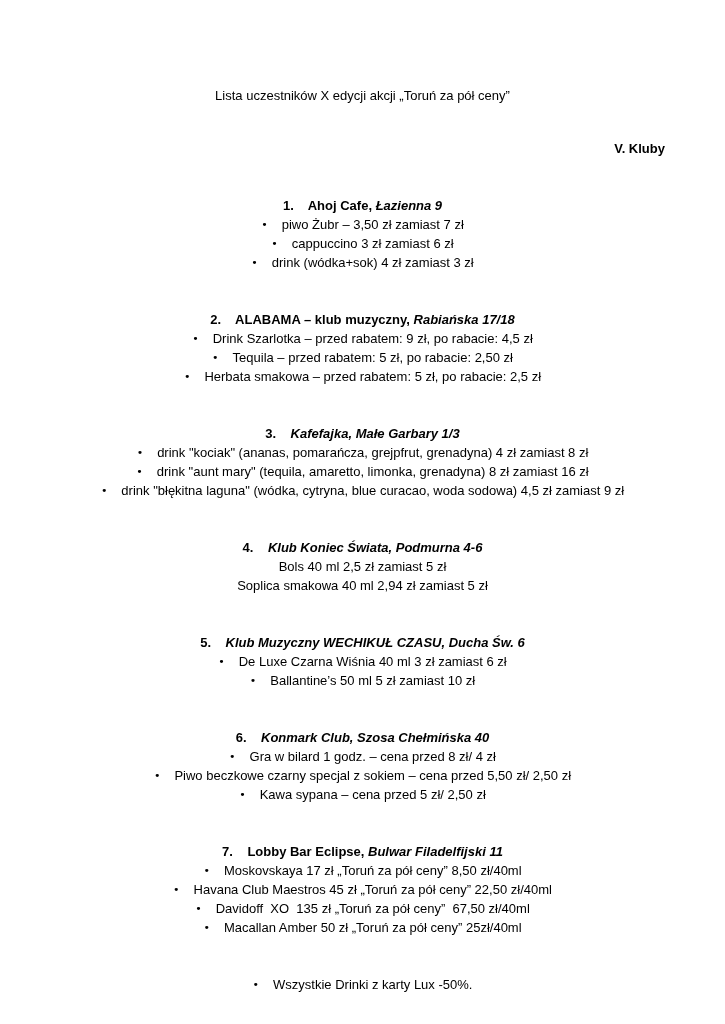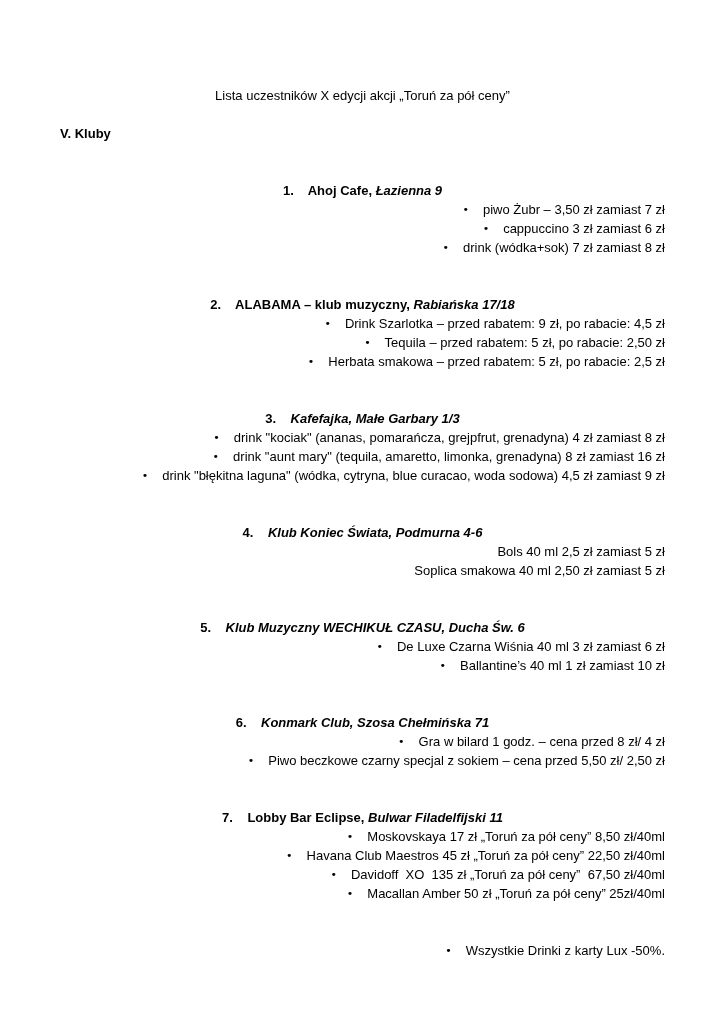--- a/index.html
+++ b/index.html
@@ -29,23 +29,23 @@
   
   .doc-title-block {
     text-align: center;
   }
   .doc-title-line {
     display: block;
     text-align: center;
     white-space: pre;
   }
   .section-heading {
-    text-align: left;
+    text-align: right;
     font-weight: bold;
-    margin-top: 19px;
+    margin-top: 34px;
   }
 
   
   .venue {
     margin-top: 38px;
   }
   .venue-title {
     text-align: center;
     font-weight: bold;
     white-space: pre;
@@ -63,21 +63,21 @@
     font-style: italic;
   }
 
   
   .items {
     margin: 0;
     padding: 0;
     list-style: none;
   }
   .item {
-    text-align: right;
+    text-align: center;
     white-space: pre;
   }
   .bullet {
     font-family: "DejaVu Sans", sans-serif;
     font-size: 11px;
     line-height: 19px;
     vertical-align: 1px;
   }
   .item-text {
     white-space: pre;
@@ -94,21 +94,21 @@
     </div>
 
     <div class="section-heading">V. Kluby</div>
 
     <div id="venues-root">
         <div class="venue">
           <div class="venue-title"><span class="num">1.    </span><span class="name-bold">Ahoj Cafe,</span><span class="name-bolditalic"> Łazienna 9</span></div>
           <ul class="items">
             <li class="item"><span class="bullet">•    </span><span class="item-text">piwo Żubr – 3,50 zł zamiast 7 zł</span></li>
             <li class="item"><span class="bullet">•    </span><span class="item-text">cappuccino 3 zł zamiast 6 zł</span></li>
-            <li class="item"><span class="bullet">•    </span><span class="item-text">drink (wódka+sok) 7 zł zamiast 8 zł</span></li>
+            <li class="item"><span class="bullet">•    </span><span class="item-text">drink (wódka+sok) 4 zł zamiast 3 zł</span></li>
           </ul>
         </div>
         <div class="venue">
           <div class="venue-title"><span class="num">2.    </span><span class="name-bold">ALABAMA – klub muzyczny,</span><span class="name-bolditalic"> Rabiańska 17/18</span></div>
           <ul class="items">
             <li class="item"><span class="bullet">•    </span><span class="item-text">Drink Szarlotka – przed rabatem: 9 zł, po rabacie: 4,5 zł</span></li>
             <li class="item"><span class="bullet">•    </span><span class="item-text">Tequila – przed rabatem: 5 zł, po rabacie: 2,50 zł</span></li>
             <li class="item"><span class="bullet">•    </span><span class="item-text">Herbata smakowa – przed rabatem: 5 zł, po rabacie: 2,5 zł</span></li>
           </ul>
         </div>
@@ -117,35 +117,36 @@
           <ul class="items">
             <li class="item"><span class="bullet">•    </span><span class="item-text">drink "kociak" (ananas, pomarańcza, grejpfrut, grenadyna) 4 zł zamiast 8 zł</span></li>
             <li class="item"><span class="bullet">•    </span><span class="item-text">drink "aunt mary" (tequila, amaretto, limonka, grenadyna) 8 zł zamiast 16 zł</span></li>
             <li class="item"><span class="bullet">•    </span><span class="item-text">drink "błękitna laguna" (wódka, cytryna, blue curacao, woda sodowa) 4,5 zł zamiast 9 zł</span></li>
           </ul>
         </div>
         <div class="venue">
           <div class="venue-title"><span class="num">4.    </span><span class="name-bolditalic">Klub Koniec Świata, Podmurna 4-6</span></div>
           <ul class="items">
             <li class="item no-bullet"><span class="item-text">Bols 40 ml 2,5 zł zamiast 5 zł</span></li>
-            <li class="item no-bullet"><span class="item-text">Soplica smakowa 40 ml 2,50 zł zamiast 5 zł</span></li>
+            <li class="item no-bullet"><span class="item-text">Soplica smakowa 40 ml 2,94 zł zamiast 5 zł</span></li>
           </ul>
         </div>
         <div class="venue">
           <div class="venue-title"><span class="num">5.    </span><span class="name-bolditalic">Klub Muzyczny WECHIKUŁ CZASU, Ducha Św. 6</span></div>
           <ul class="items">
             <li class="item"><span class="bullet">•    </span><span class="item-text">De Luxe Czarna Wiśnia 40 ml 3 zł zamiast 6 zł</span></li>
-            <li class="item"><span class="bullet">•    </span><span class="item-text">Ballantine’s 40 ml 1 zł zamiast 10 zł</span></li>
+            <li class="item"><span class="bullet">•    </span><span class="item-text">Ballantine’s 50 ml 5 zł zamiast 10 zł</span></li>
           </ul>
         </div>
         <div class="venue">
-          <div class="venue-title"><span class="num">6.    </span><span class="name-bolditalic">Konmark Club, Szosa Chełmińska 71</span></div>
+          <div class="venue-title"><span class="num">6.    </span><span class="name-bolditalic">Konmark Club, Szosa Chełmińska 40</span></div>
           <ul class="items">
             <li class="item"><span class="bullet">•    </span><span class="item-text">Gra w bilard 1 godz. – cena przed 8 zł/ 4 zł</span></li>
             <li class="item"><span class="bullet">•    </span><span class="item-text">Piwo beczkowe czarny specjal z sokiem – cena przed 5,50 zł/ 2,50 zł</span></li>
+            <li class="item"><span class="bullet">•    </span><span class="item-text">Kawa sypana – cena przed 5 zł/ 2,50 zł</span></li>
           </ul>
         </div>
         <div class="venue">
           <div class="venue-title"><span class="num">7.    </span><span class="name-bold">Lobby Bar Eclipse,</span><span class="name-bolditalic"> Bulwar Filadelfijski 11</span></div>
           <ul class="items">
             <li class="item"><span class="bullet">•    </span><span class="item-text">Moskovskaya 17 zł „Toruń za pół ceny” 8,50 zł/40ml</span></li>
             <li class="item"><span class="bullet">•    </span><span class="item-text">Havana Club Maestros 45 zł „Toruń za pół ceny” 22,50 zł/40ml</span></li>
             <li class="item"><span class="bullet">•    </span><span class="item-text">Davidoff  XO  135 zł „Toruń za pół ceny”  67,50 zł/40ml</span></li>
             <li class="item"><span class="bullet">•    </span><span class="item-text">Macallan Amber 50 zł „Toruń za pół ceny” 25zł/40ml</span></li>
           </ul>

